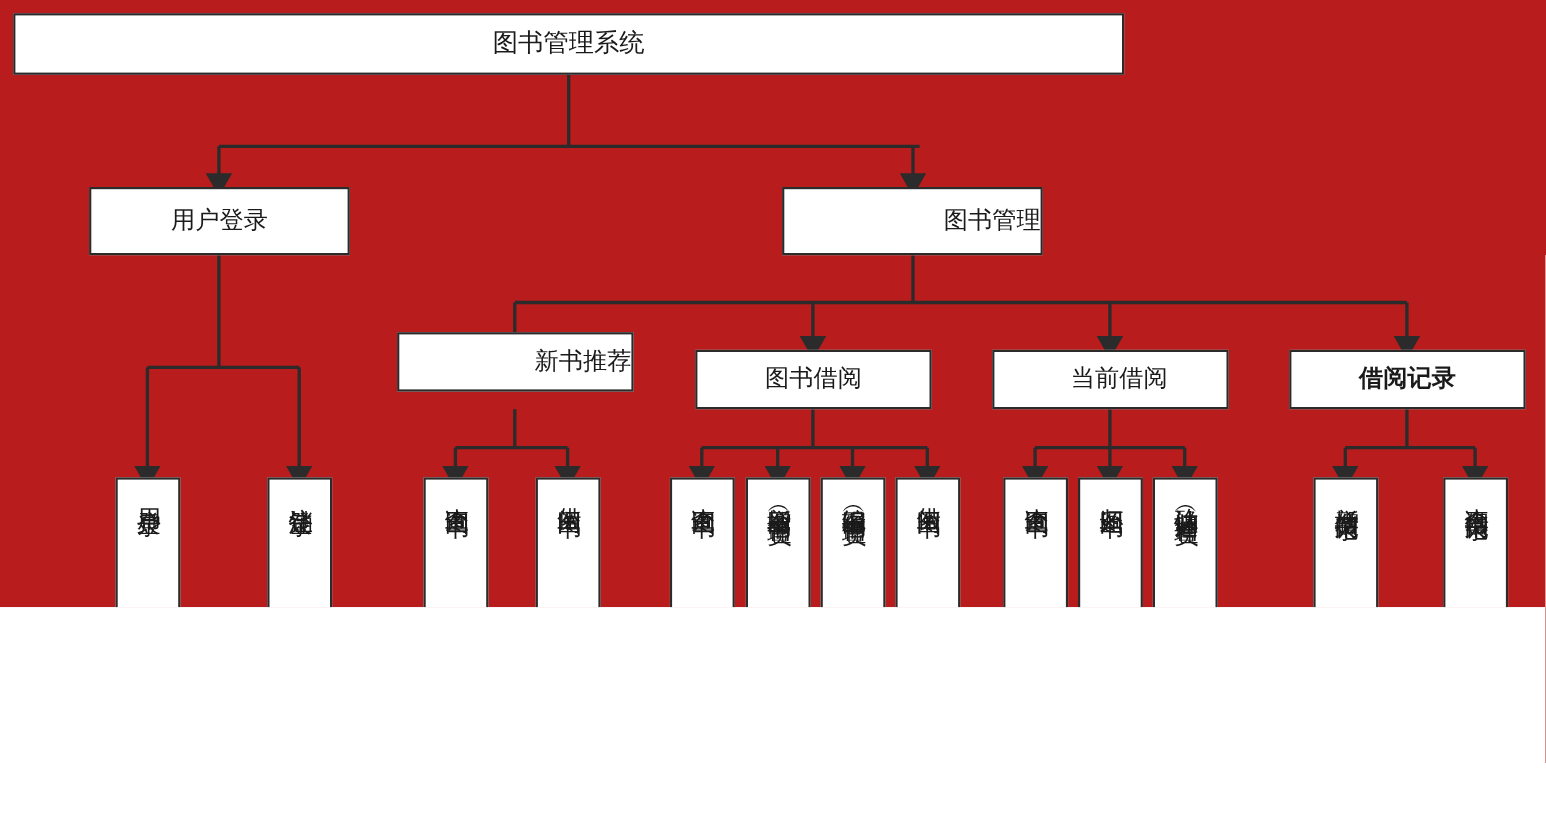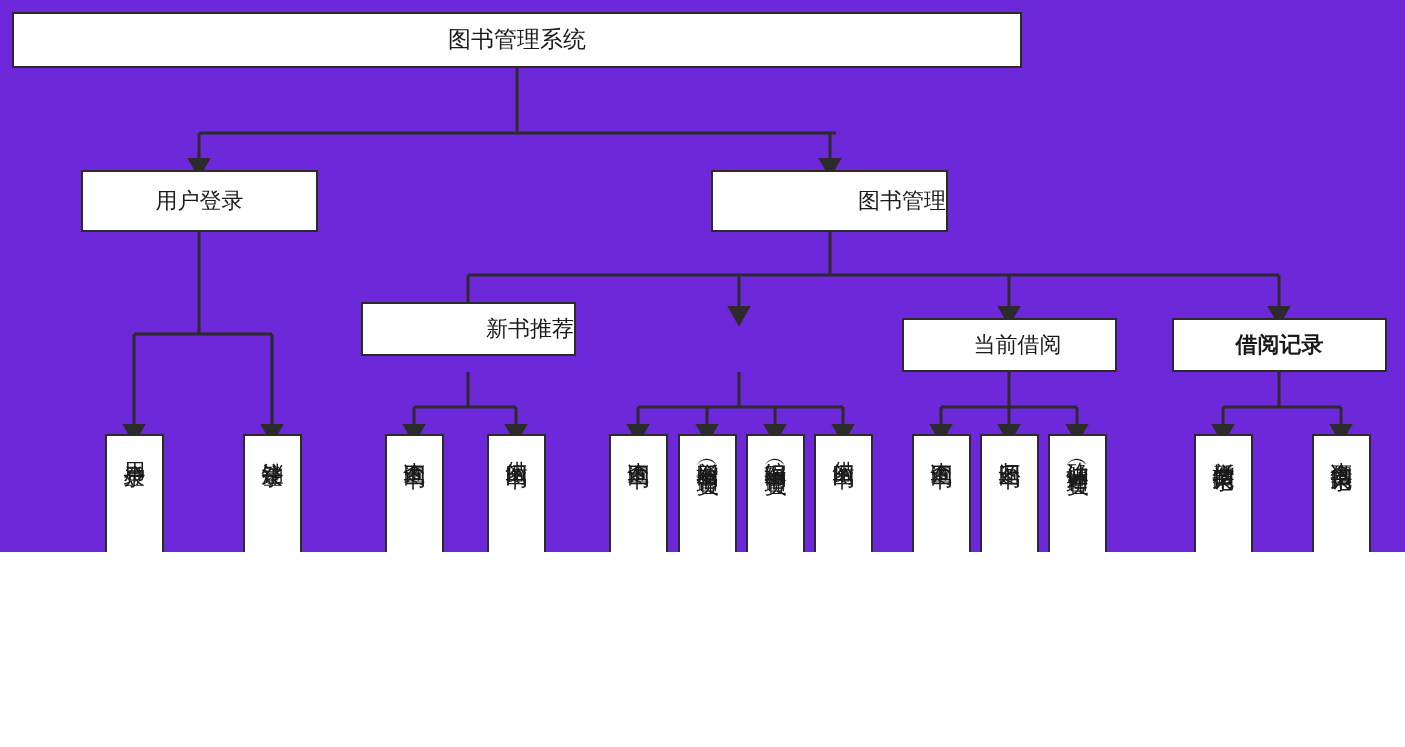--- a/index.html
+++ b/index.html
@@ -8,21 +8,21 @@
     padding: 0;
     background: #ffffff;
   }
   body {
     font-family: "DejaVu Sans", "Liberation Sans", sans-serif;
   }
   #canvas {
     position: relative;
     width: 1405px;
     height: 552px;
-    background: #6d28d9;
+    background: #b91c1c;
     overflow: hidden;
   }
   svg.wires {
     position: absolute;
     left: 0;
     top: 0;
     width: 1405px;
     height: 747px;
     pointer-events: none;
   }
@@ -128,20 +128,23 @@
   <div class="node lvl2" style="left:81px; top:170px; width:237px; height:62px;">
     <span class="label">用户登录</span>
   </div>
   <div class="node lvl2" style="left:711px; top:170px; width:237px; height:62px;justify-content:flex-end;">
     <span class="label">图书管理</span>
   </div>
 
   <div class="node lvl3" style="left:361px; top:302px; width:215px; height:54px;justify-content:flex-end;">
     <span class="label">新书推荐</span>
   </div>
+  <div class="node lvl3" style="left:632px; top:318px; width:215px; height:54px;">
+    <span class="label">图书借阅</span>
+  </div>
   <div class="node lvl3" style="left:902px; top:318px; width:215px; height:54px;padding-left:16px;">
     <span class="label">当前借阅</span>
   </div>
   <div class="node lvl3" style="left:1172px; top:318px; width:215px; height:54px;font-weight:bold;">
     <span class="label">借阅记录</span>
   </div>
 
   <div class="node leaf" style="left:105px; top:434px; width:59px; height:300px;">
     <span class="label">用户登录</span>
   </div>

